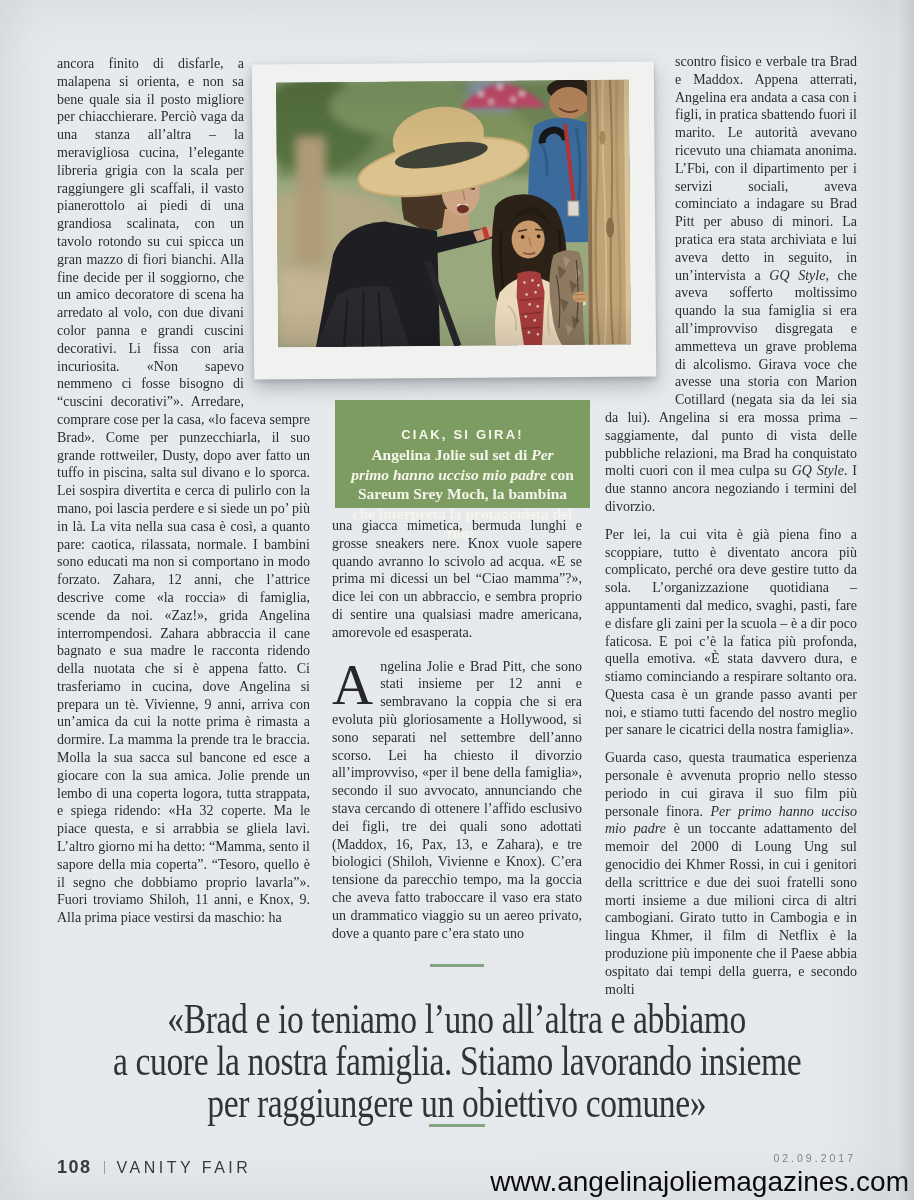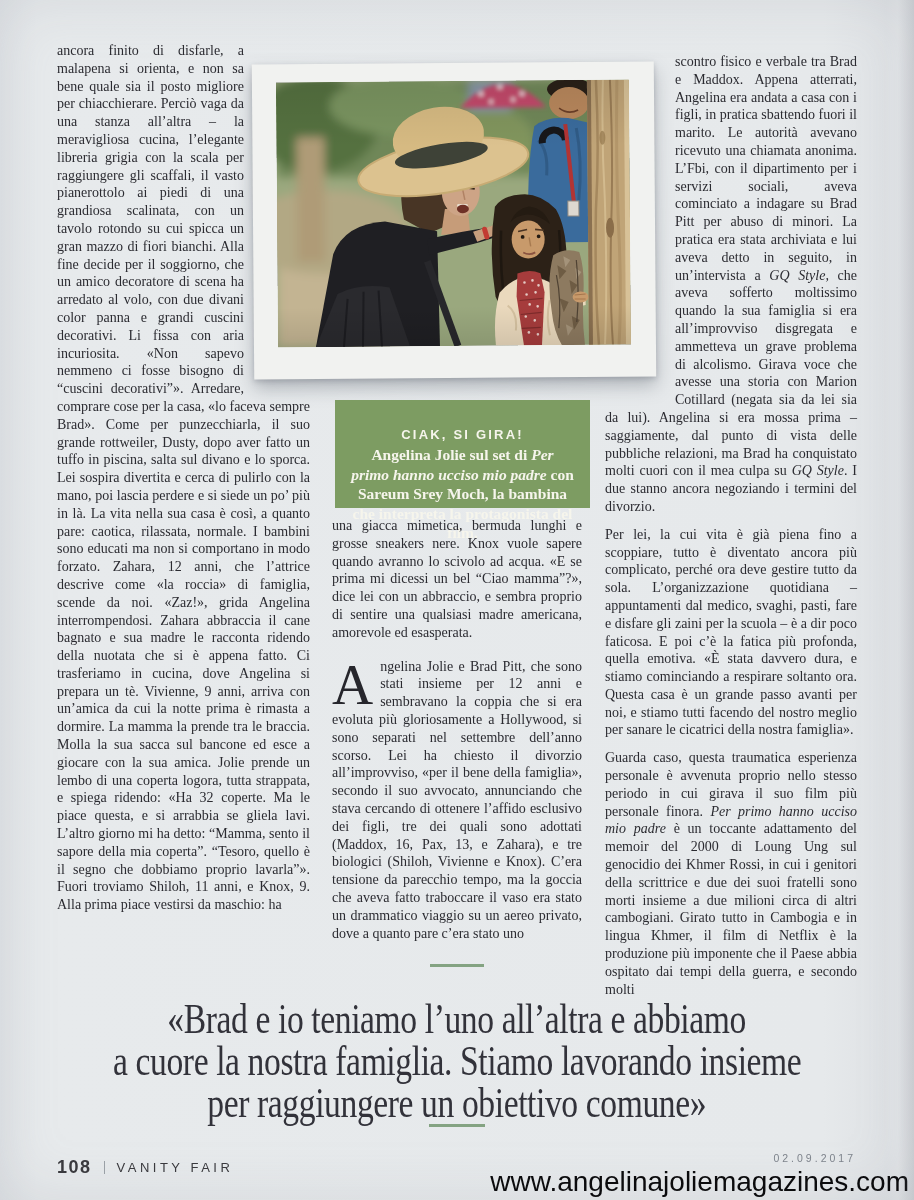--- a/index.html
+++ b/index.html
@@ -11,21 +11,21 @@
   }
   .edge-right{position:absolute;top:0;right:0;width:16px;height:100%;
     background:linear-gradient(90deg,rgba(120,126,138,0) 0%,rgba(120,126,138,.22) 100%);}
   
   .col{position:absolute;font-size:14px;line-height:17.8px;color:#2b2b31;text-align:justify;}
   .col p{margin:0;}
   .col p + p{margin-top:10px;}
   .spacer-r{float:right;width:66px;height:352px;}
   .spacer-l{float:left;width:70px;height:355px;}
   .col i{font-style:italic;}
-  .col1{left:57px;top:42px;width:253px;}
+  .col1{left:57px;top:55px;width:253px;}
   .col2{left:332px;top:517px;width:250px;}
   .col2 .gap{height:16px;}
   .col3{left:605px;top:53px;width:252px;}
   .dropcap{float:left;font-size:57px;line-height:47px;padding:3px 7px 0 0;color:#26262c;}
   
   .photo-frame{
     position:absolute;left:253px;top:63px;width:402px;height:315px;background:#f1f2f0;
     box-shadow:0 9px 18px rgba(88,94,106,.38),0 2px 5px rgba(88,94,106,.28);
     transform:rotate(-0.45deg);
   }
@@ -46,21 +46,21 @@
   
   .pull-quote{position:absolute;left:0;top:998px;width:914px;
     display:flex;flex-direction:column;align-items:center;color:#32323a;}
   .pq-line{font-size:42px;line-height:42px;white-space:nowrap;
     transform:scaleX(.80);transform-origin:50% 50%;letter-spacing:-.5px;}
   
   .folio{position:absolute;left:57px;top:1157px;display:flex;align-items:center;
     font-family:"Liberation Sans",sans-serif;color:#3a3a3e;}
   .folio-num{font-weight:bold;font-size:18px;letter-spacing:1.5px;}
   .folio-sep{display:inline-block;width:1px;height:13px;background:#9aa0a6;margin:0 12px;}
-  .folio-mag{font-size:13px;letter-spacing:3.5px;}
+  .folio-mag{font-size:16px;letter-spacing:3.5px;}
   .issue-date{position:absolute;right:58px;top:1152px;
     font-family:"Liberation Sans",sans-serif;font-size:10.5px;letter-spacing:3px;color:#7d838b;}
   .watermark{position:absolute;right:5px;top:1166px;
     font-family:"Liberation Sans",sans-serif;font-size:28px;color:#0b0b0d;letter-spacing:0;}
 </style>
 </head>
 <body>
 
 <div class="page">
 

